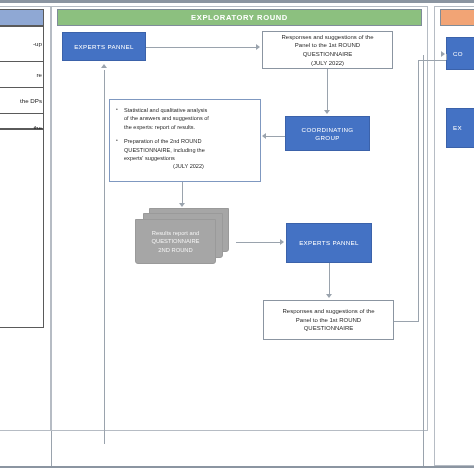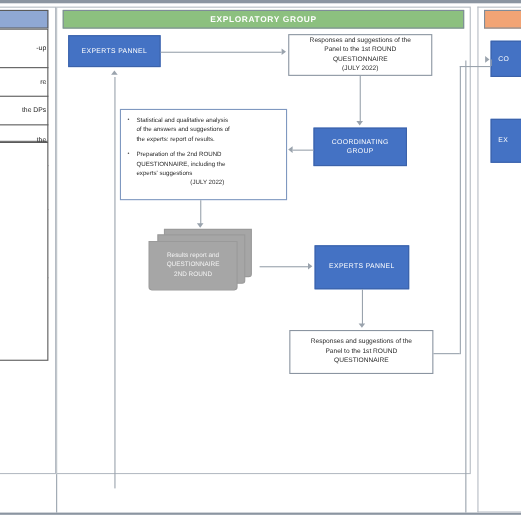--- a/index.html
+++ b/index.html
@@ -79,21 +79,21 @@
 
   <div class="topedge"></div>
   <div class="botedge"></div>
 
   <div class="panel" style="left:51px;top:6px;width:377px;height:425px;"></div>
   <div class="panel" style="left:434px;top:6px;width:40px;height:460px;border-right:none;"></div>
 
   <div class="panel" style="left:-8px;top:6px;width:59px;height:425px;"></div>
 
   <div class="hdr hdr-green" style="left:57px;top:9px;width:365px;height:17px;font-size:7.6px;">
-    <span>EXPLORATORY GROUP</span>
+    <span>EXPLORATORY ROUND</span>
   </div>
   <div class="hdr hdr-orange" style="left:440px;top:9px;width:40px;height:17px;font-size:7.6px;">
     <span></span>
   </div>
 
   <div class="sbhdr" style="left:-10px;top:9px;width:54px;height:17px;"></div>
   <div class="sbtable" style="left:-10px;top:26px;width:54px;height:103px;"></div>
 
   <div class="sbrow" style="left:-10px;top:26px;width:54px;height:36px;">
     <span>-up</span>

